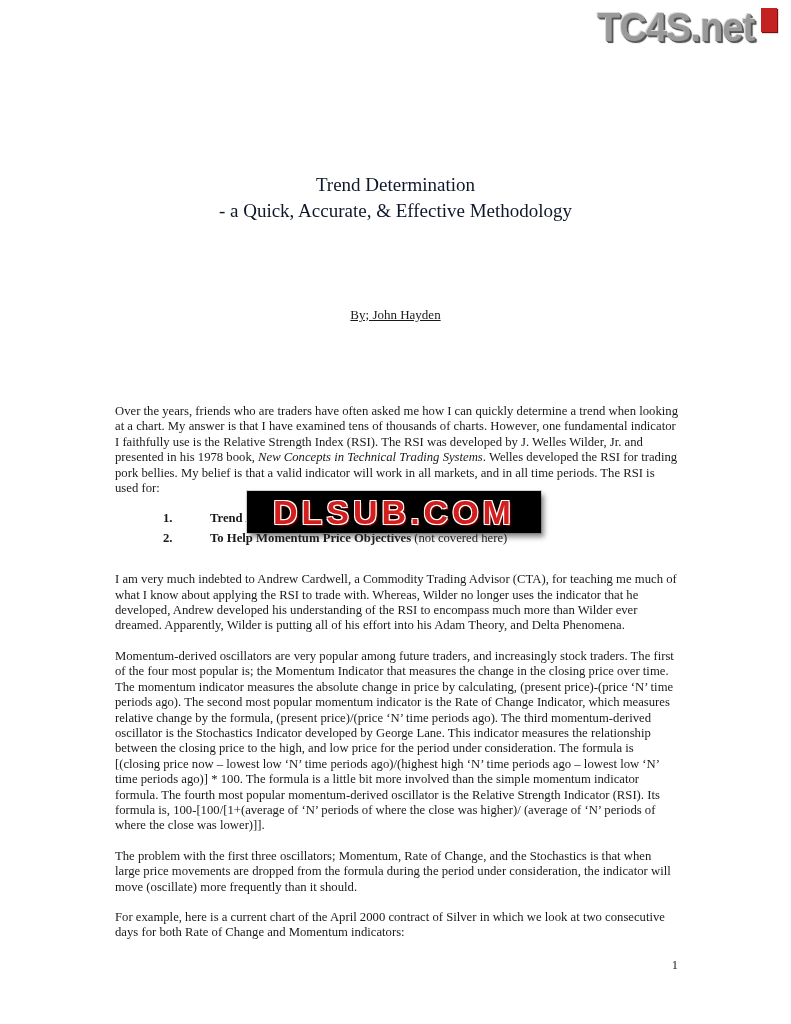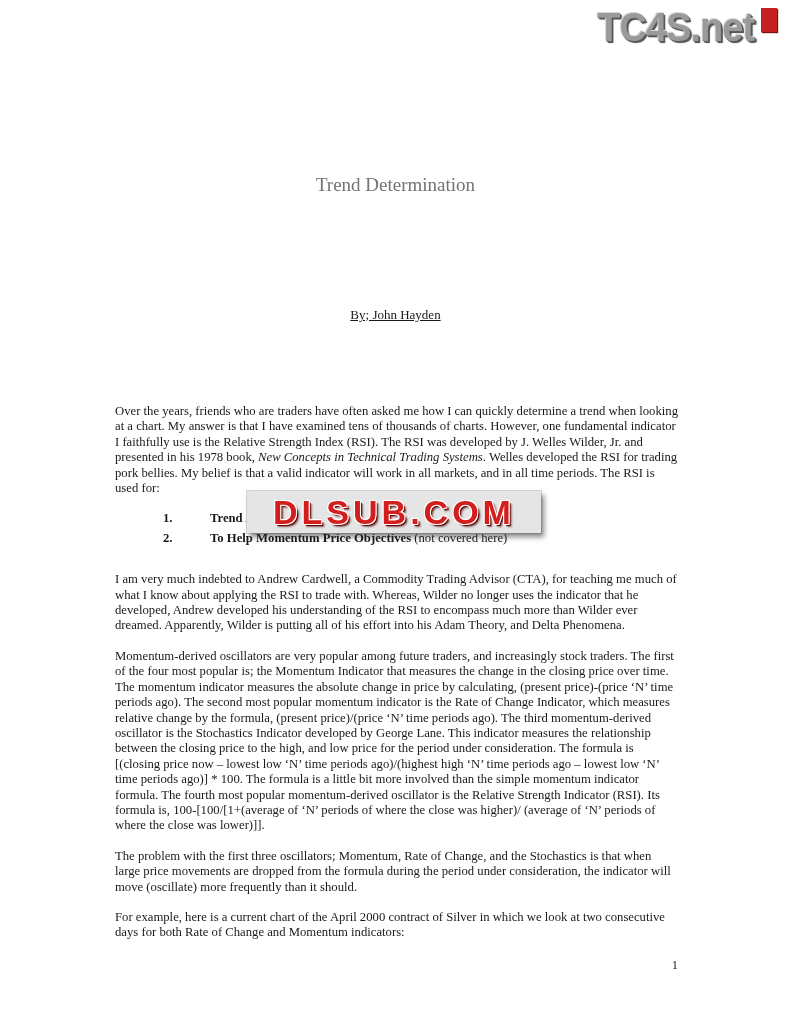--- a/index.html
+++ b/index.html
@@ -50,21 +50,21 @@
 
   
   .title {
     position: absolute;
     top: 172px;
     left: 0;
     width: 100%;
     text-align: center;
     font-size: 19px;
     line-height: 26px;
-    color: #737373;
+    color: #0f172a;
   }
 
   
   .byline {
     position: absolute;
     top: 307px;
     left: 0;
     width: 100%;
     text-align: center;
     font-size: 13px;
@@ -101,21 +101,21 @@
   }
   .list-text { flex: 1; }
 
   
   .dlsub {
     position: absolute;
     left: 247px;
     top: 491px;
     width: 294px;
     height: 42px;
-    background: #e5e5e5;
+    background: #000000;
     box-shadow: 3px 4px 5px rgba(40, 40, 40, 0.55), 0 0 0 1px #d8d8d8;
     display: flex;
     align-items: center;
     justify-content: center;
   }
   .dlsub-text {
     font-family: "Liberation Sans", sans-serif;
     font-weight: 900;
     font-size: 34px;
     letter-spacing: 4px;
@@ -164,20 +164,21 @@
 
 <div class="page">
 
   <div class="tc4s">
     <span class="tc4s-text">TC4S.net</span>
     <span class="tc4s-red"></span>
   </div>
 
   <div class="title">
     <div>Trend Determination</div>
+    <div>- a Quick, Accurate, &amp; Effective Methodology</div>
   </div>
 
   <div class="byline">By; John Hayden</div>
 
   <div class="content">
     <p class="para para-tight"><span>Over the years, friends who are traders have often asked me how I can quickly determine a trend when looking at a chart. My answer is that I have examined tens of thousands of charts. However, one fundamental indicator I faithfully use is the Relative Strength Index (RSI). The RSI was developed by J. Welles Wilder, Jr. and presented in his 1978 book, </span><span class="seg-i">New Concepts in Technical Trading Systems</span><span>. Welles developed the RSI for trading pork bellies. My belief is that a valid indicator will work in all markets, and in all time periods.  The RSI is used for:</span></p>
 
     <div class="list">
       <div class="list-row">
         <span class="list-num">1.</span>

